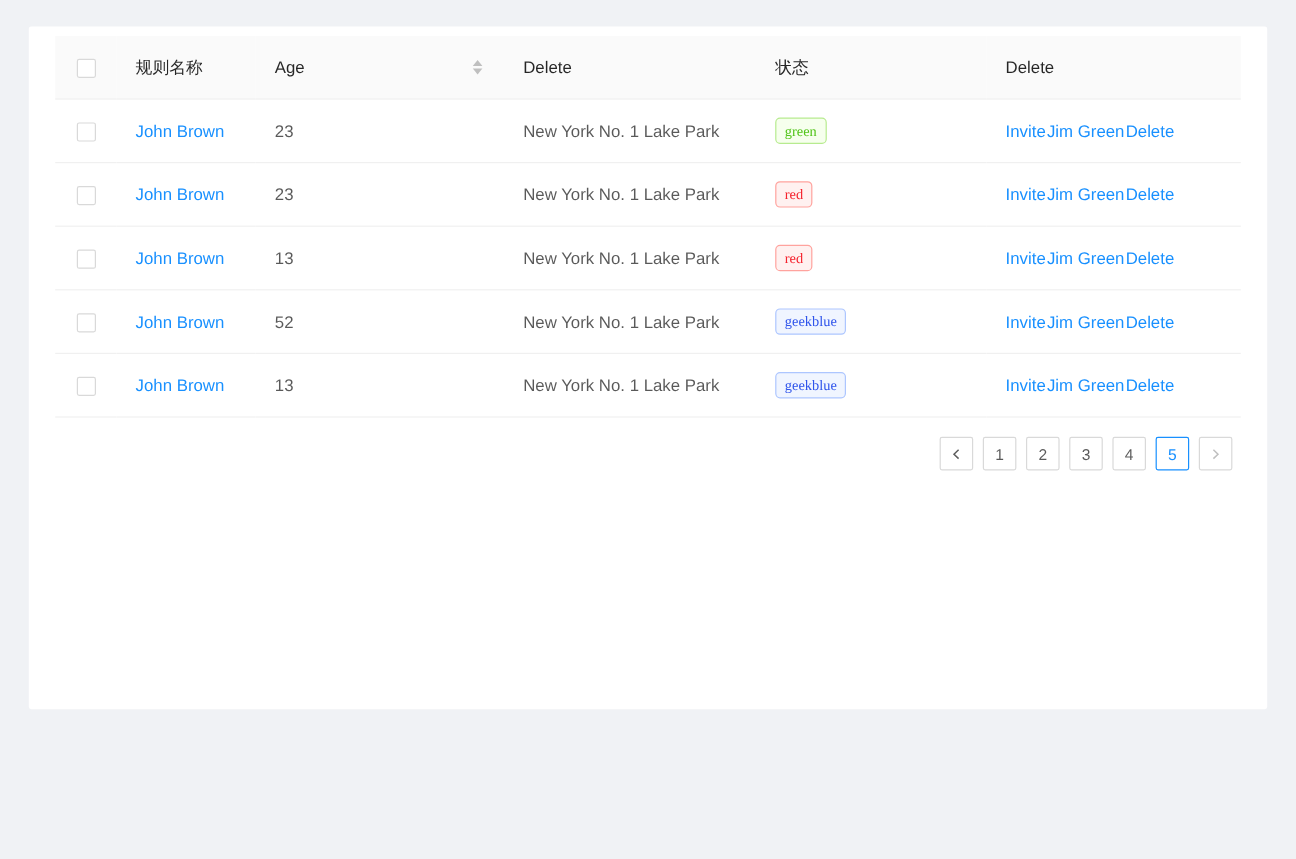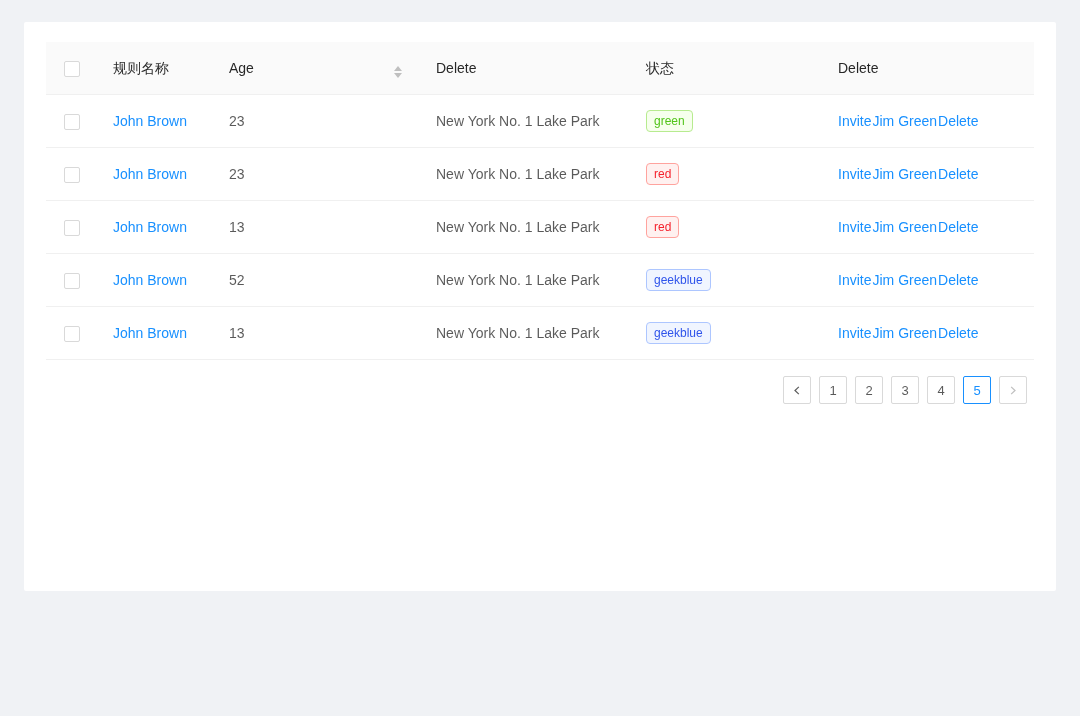--- a/index.html
+++ b/index.html
@@ -13,21 +13,21 @@
     width: 1080px; height: 716px;
     background: var(--page-bg, #f0f2f5);
     overflow: hidden;
   }
   .card {
     position: absolute;
     left: 24px; top: 22px;
     width: 1032px; height: 569px;
     background: var(--card-bg, #ffffff);
     border-radius: 2px;
-    padding: 20px 22px;
+    padding: 8px 22px;
   }
 
   
   table.data-table {
     width: 100%;
     border-collapse: collapse;
     table-layout: fixed;
     color: var(--body-text, rgba(0,0,0,0.65));
   }
   col.c-check   { width: 51px; }
@@ -62,21 +62,21 @@
     width: 16px; height: 16px;
     background: #fff;
     border: 1px solid #d9d9d9;
     border-radius: 2px;
     vertical-align: middle;
     cursor: pointer;
   }
 
   .th-sort-wrap {
     display: flex;
-    align-items: flex-end;
+    align-items: center;
     justify-content: space-between;
     cursor: pointer;
   }
   .sorter {
     display: inline-flex;
     flex-direction: column;
     align-items: center;
     margin-right: 2px;
   }
   .caret { width: 0; height: 0; border-left: 4px solid transparent; border-right: 4px solid transparent; }
@@ -92,20 +92,21 @@
 
   .tag {
     display: inline-block;
     height: 22px;
     line-height: 20px;
     padding: 0 7px;
     font-size: 12px;
     border: 1px solid transparent;
     border-radius: 4px;
     white-space: nowrap;
+    font-family: Liberation Serif, serif;
   }
 
   
   ul.pagination {
     list-style: none;
     display: flex;
     justify-content: flex-end;
     gap: 8px;
     margin: 16px 7px 0 0;
   }

